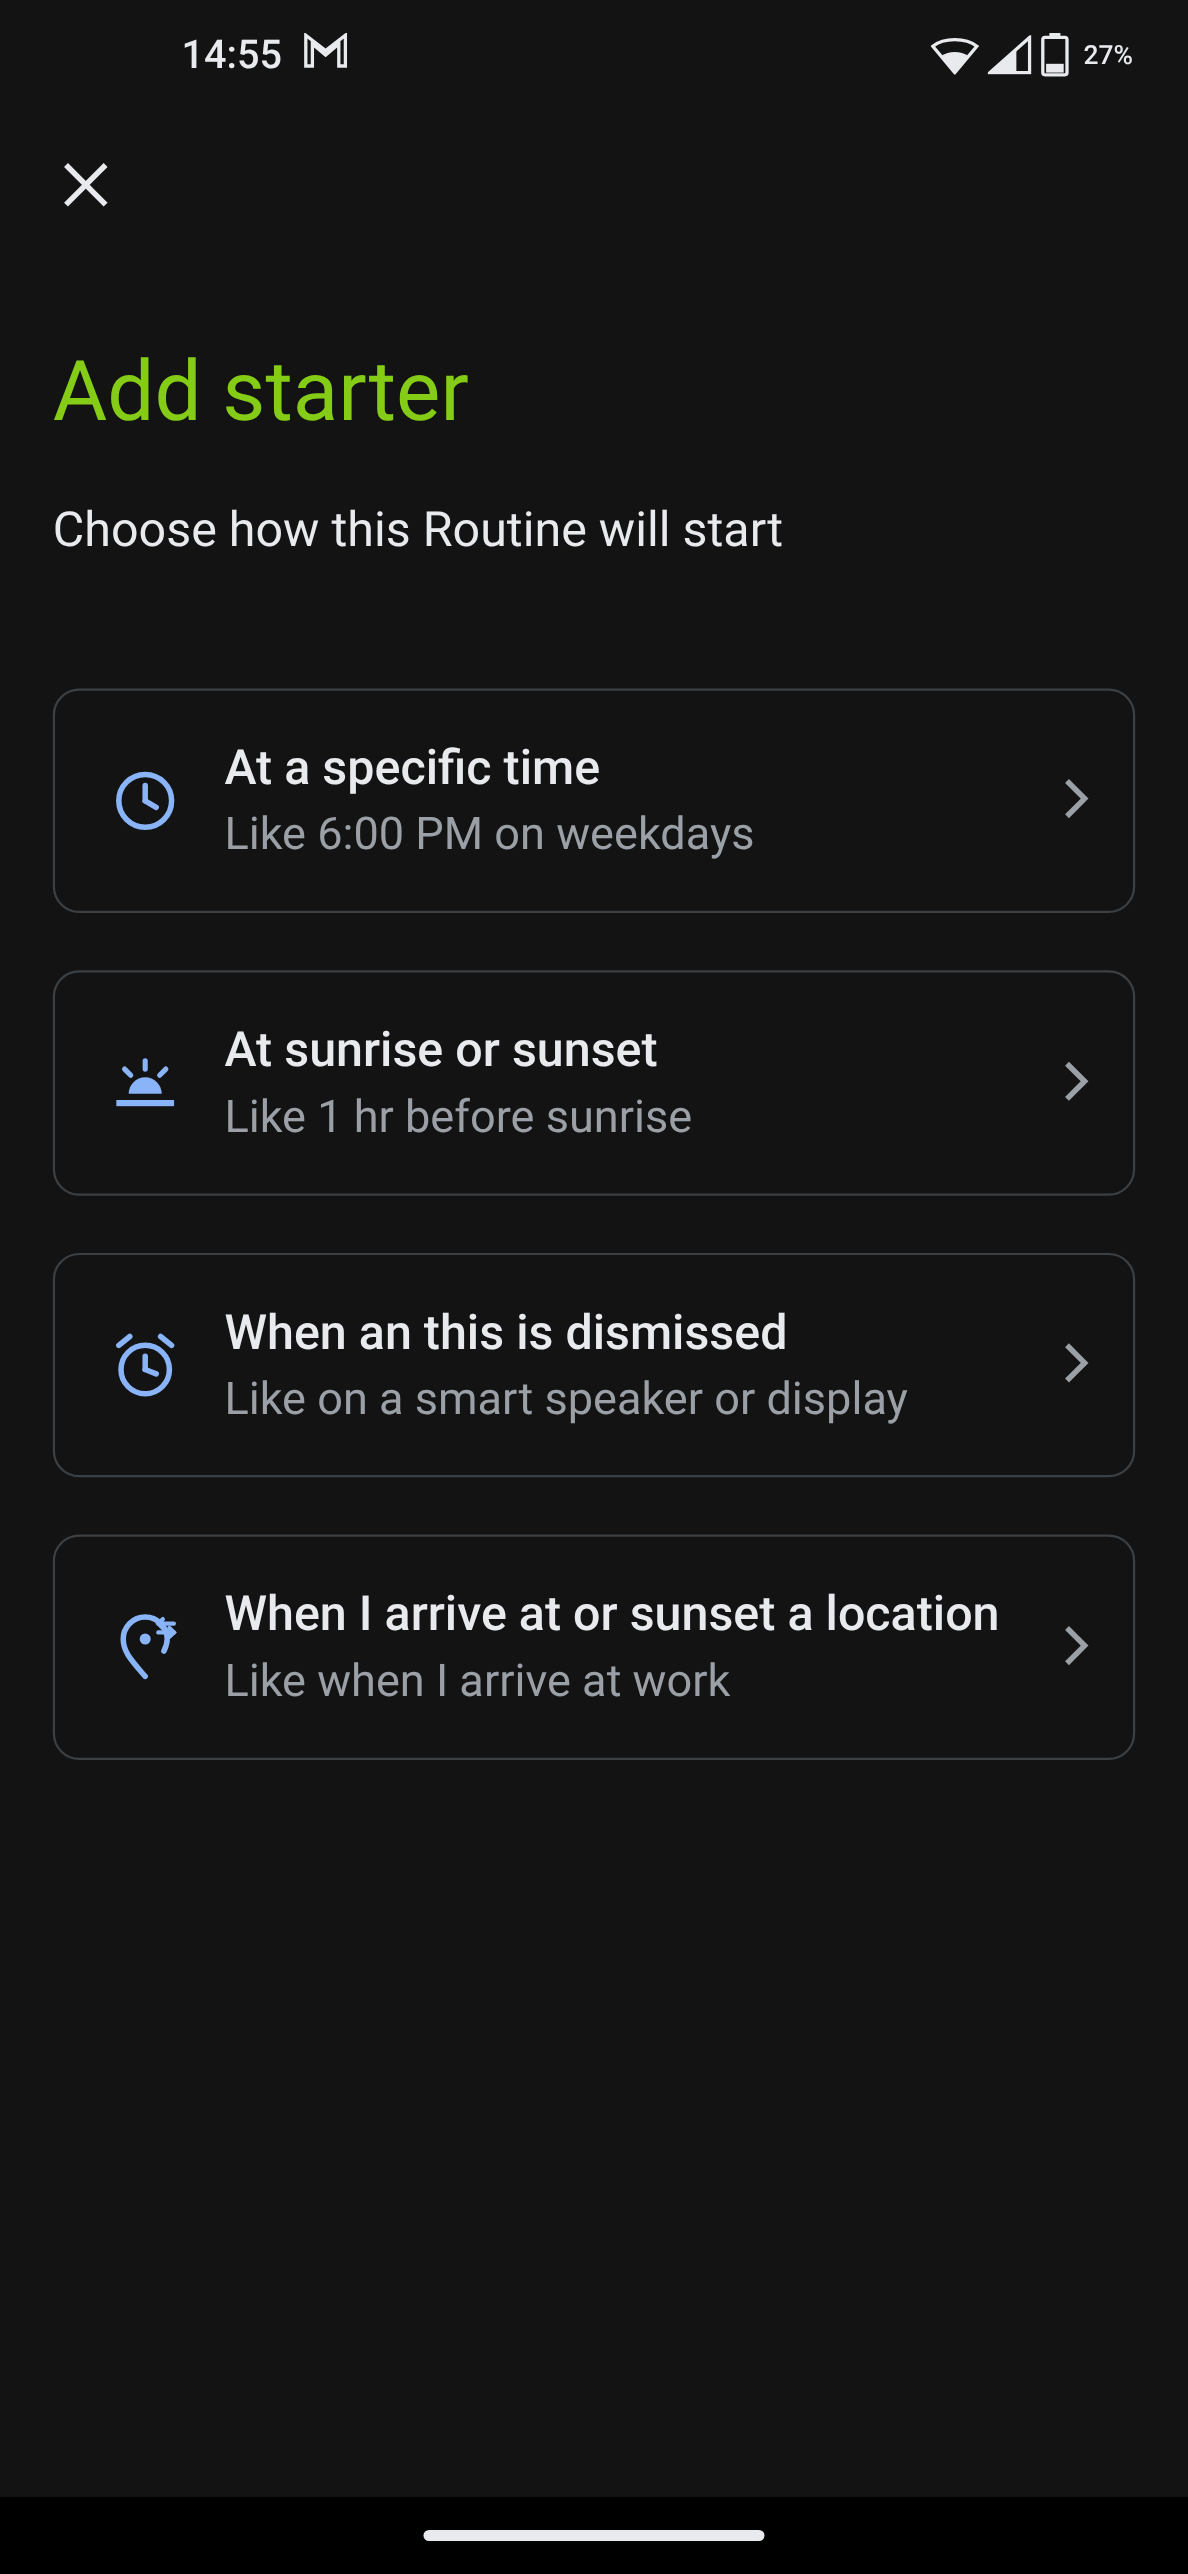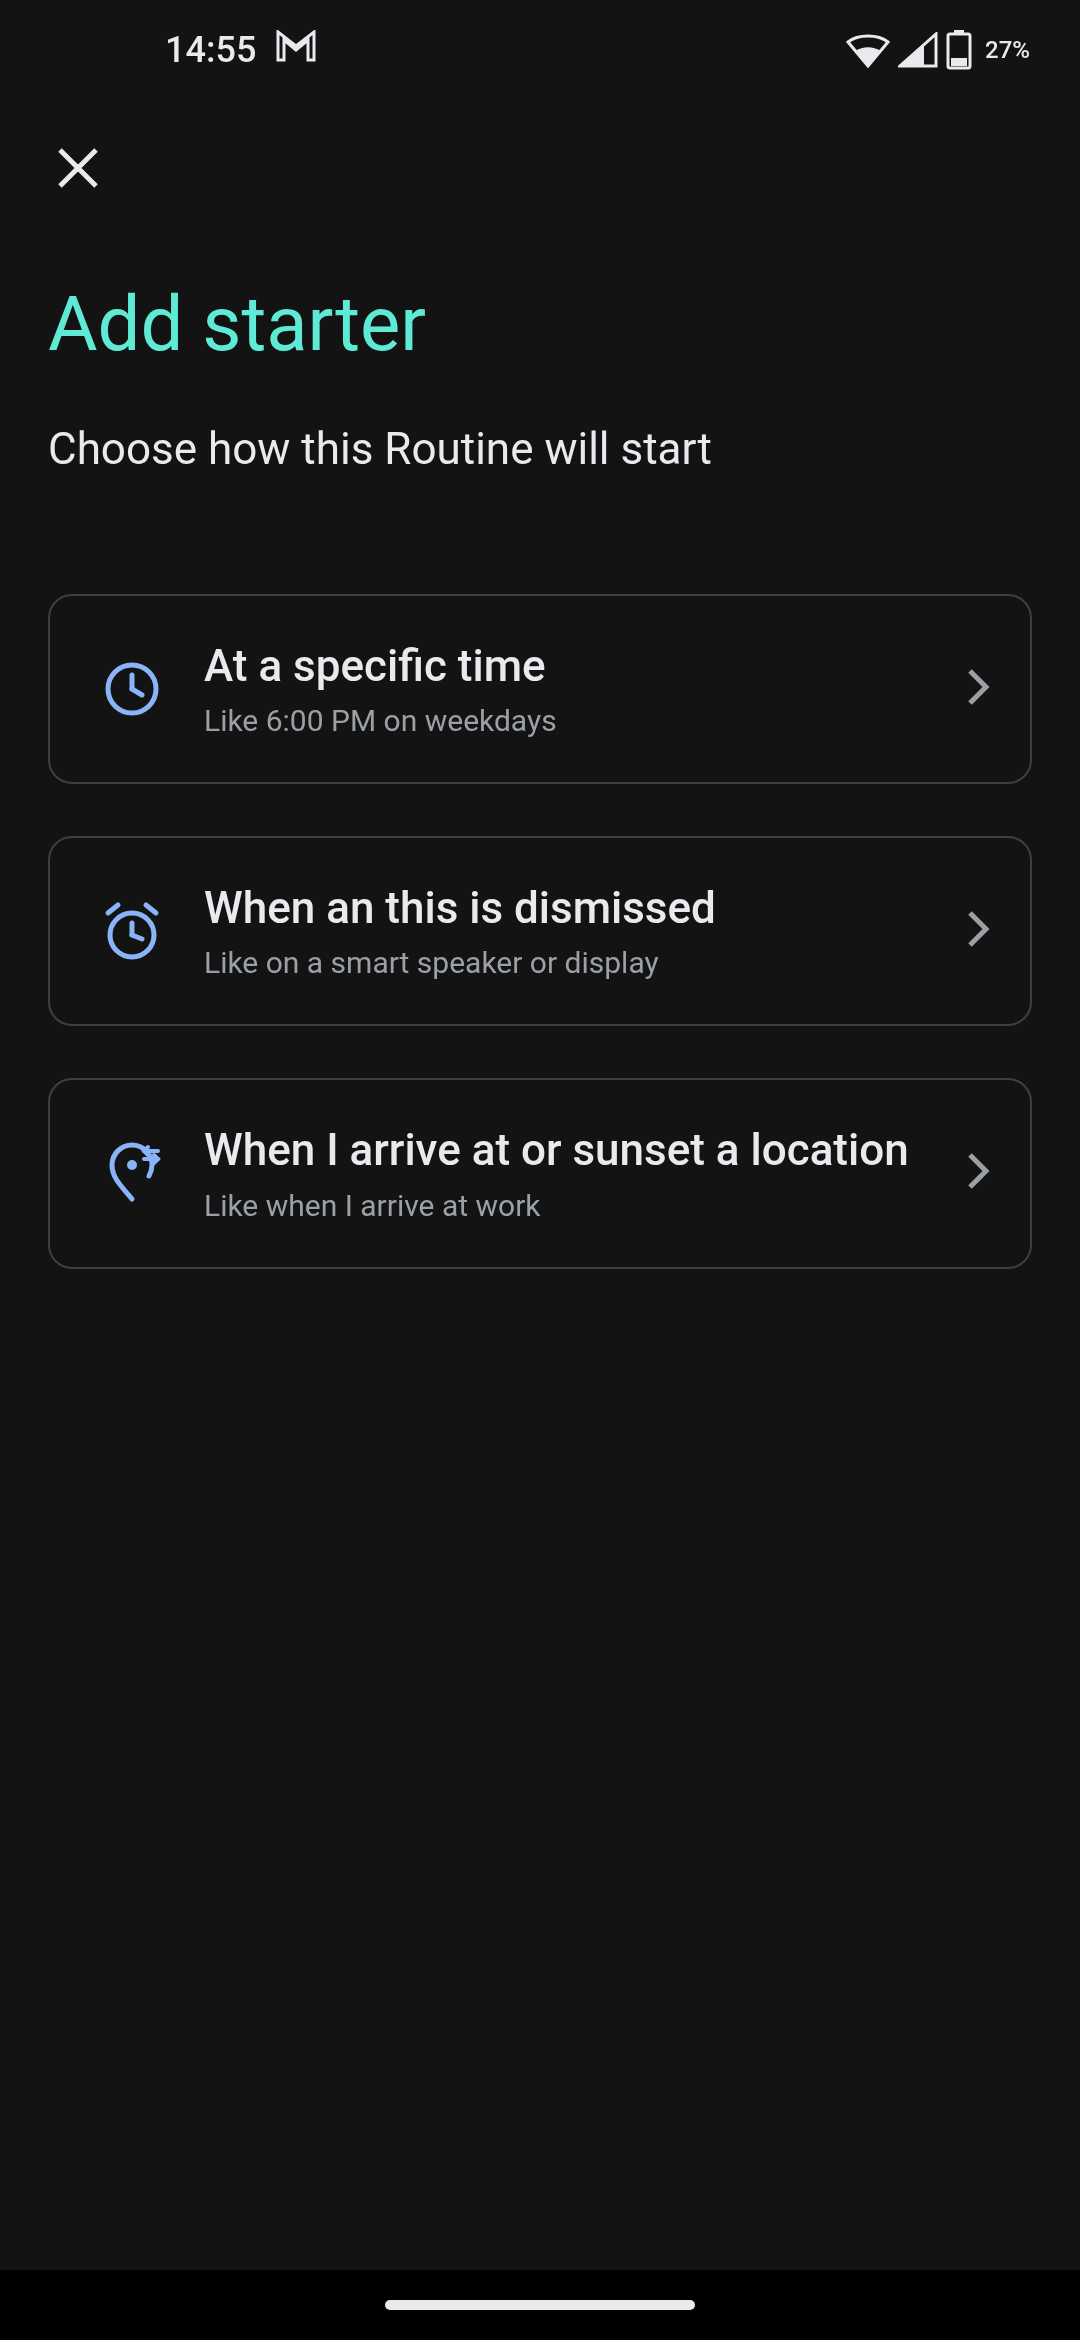--- a/index.html
+++ b/index.html
@@ -51,22 +51,22 @@
     align-items: center;
     justify-content: center;
     cursor: pointer;
   }
   .content {
     padding: 0 48px;
   }
   .page-title {
     font-size: 76px;
     font-weight: 400;
-    color: #5eead4;
-    margin-top: 79px;
+    color: #84cc16;
+    margin-top: 111px;
   }
   .subtitle {
     font-size: 44px;
     font-weight: 400;
     color: #e8eaed;
     margin-top: 54px;
   }
   .options {
     margin-top: 119px;
     display: flex;
@@ -96,21 +96,21 @@
     flex-direction: column;
     gap: 6px;
   }
   .option-title {
     font-size: 44px;
     font-weight: 500;
     color: #e8eaed;
     line-height: 1.3;
   }
   .option-desc {
-    font-size: 30px;
+    font-size: 41px;
     font-weight: 400;
     color: #9aa0a6;
     line-height: 1.3;
   }
   .chevron {
     flex-shrink: 0;
   }
   .nav-bar {
     position: absolute;
     bottom: 0;
@@ -194,20 +194,40 @@
         <div class="option-title">At a specific time</div>
         <div class="option-desc">Like 6:00 PM on weekdays</div>
       </div>
       <div class="chevron">
         <svg width="28" height="44" viewBox="0 0 28 44">
           <polyline points="6,6 22,22 6,38" fill="none" stroke="#9aa0a6" stroke-width="5"></polyline>
         </svg>
       </div>
     </div>
 
+    <div class="option">
+      <div class="option-icon">
+        <svg width="64" height="56" viewBox="0 0 64 56">
+          <line x1="32" y1="6" x2="32" y2="14" stroke="#8ab4f8" stroke-width="5" stroke-linecap="round"></line>
+          <line x1="12" y1="14" x2="18" y2="20" stroke="#8ab4f8" stroke-width="5" stroke-linecap="round"></line>
+          <line x1="52" y1="14" x2="46" y2="20" stroke="#8ab4f8" stroke-width="5" stroke-linecap="round"></line>
+          <path d="M16 38 A16 16 0 0 1 48 38 Z" fill="#8ab4f8"></path>
+          <rect x="4" y="44" width="56" height="6" fill="#8ab4f8"></rect>
+        </svg>
+      </div>
+      <div class="option-text">
+        <div class="option-title">At sunrise or sunset</div>
+        <div class="option-desc">Like 1 hr before sunrise</div>
+      </div>
+      <div class="chevron">
+        <svg width="28" height="44" viewBox="0 0 28 44">
+          <polyline points="6,6 22,22 6,38" fill="none" stroke="#9aa0a6" stroke-width="5"></polyline>
+        </svg>
+      </div>
+    </div>
 
     <div class="option">
       <div class="option-icon">
         <svg width="60" height="60" viewBox="0 0 60 60">
           <circle cx="30" cy="34" r="22" fill="none" stroke="#8ab4f8" stroke-width="5"></circle>
           <line x1="30" y1="34" x2="30" y2="22" stroke="#8ab4f8" stroke-width="5" stroke-linecap="round"></line>
           <line x1="30" y1="34" x2="40" y2="38" stroke="#8ab4f8" stroke-width="5" stroke-linecap="round"></line>
           <line x1="6" y1="12" x2="16" y2="4" stroke="#8ab4f8" stroke-width="5" stroke-linecap="round"></line>
           <line x1="54" y1="12" x2="44" y2="4" stroke="#8ab4f8" stroke-width="5" stroke-linecap="round"></line>
         </svg>

